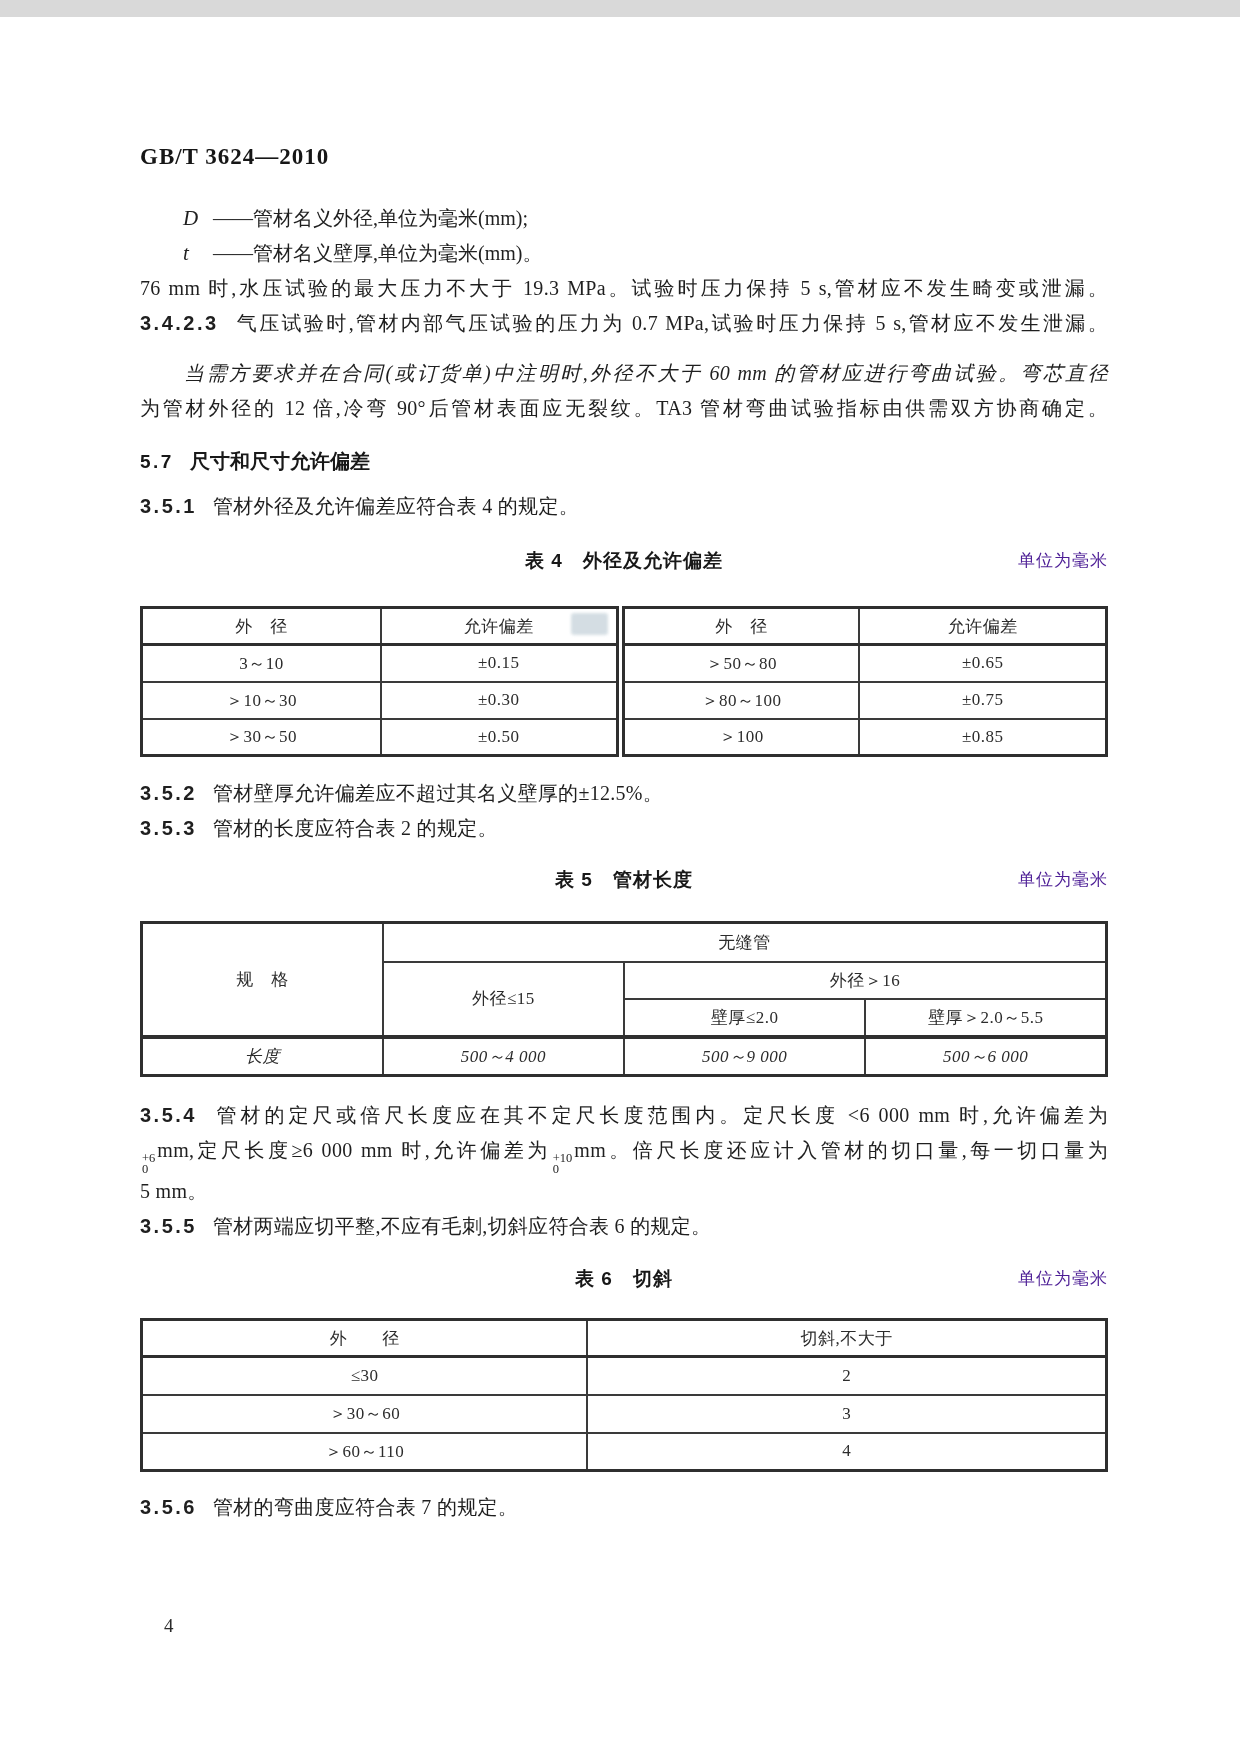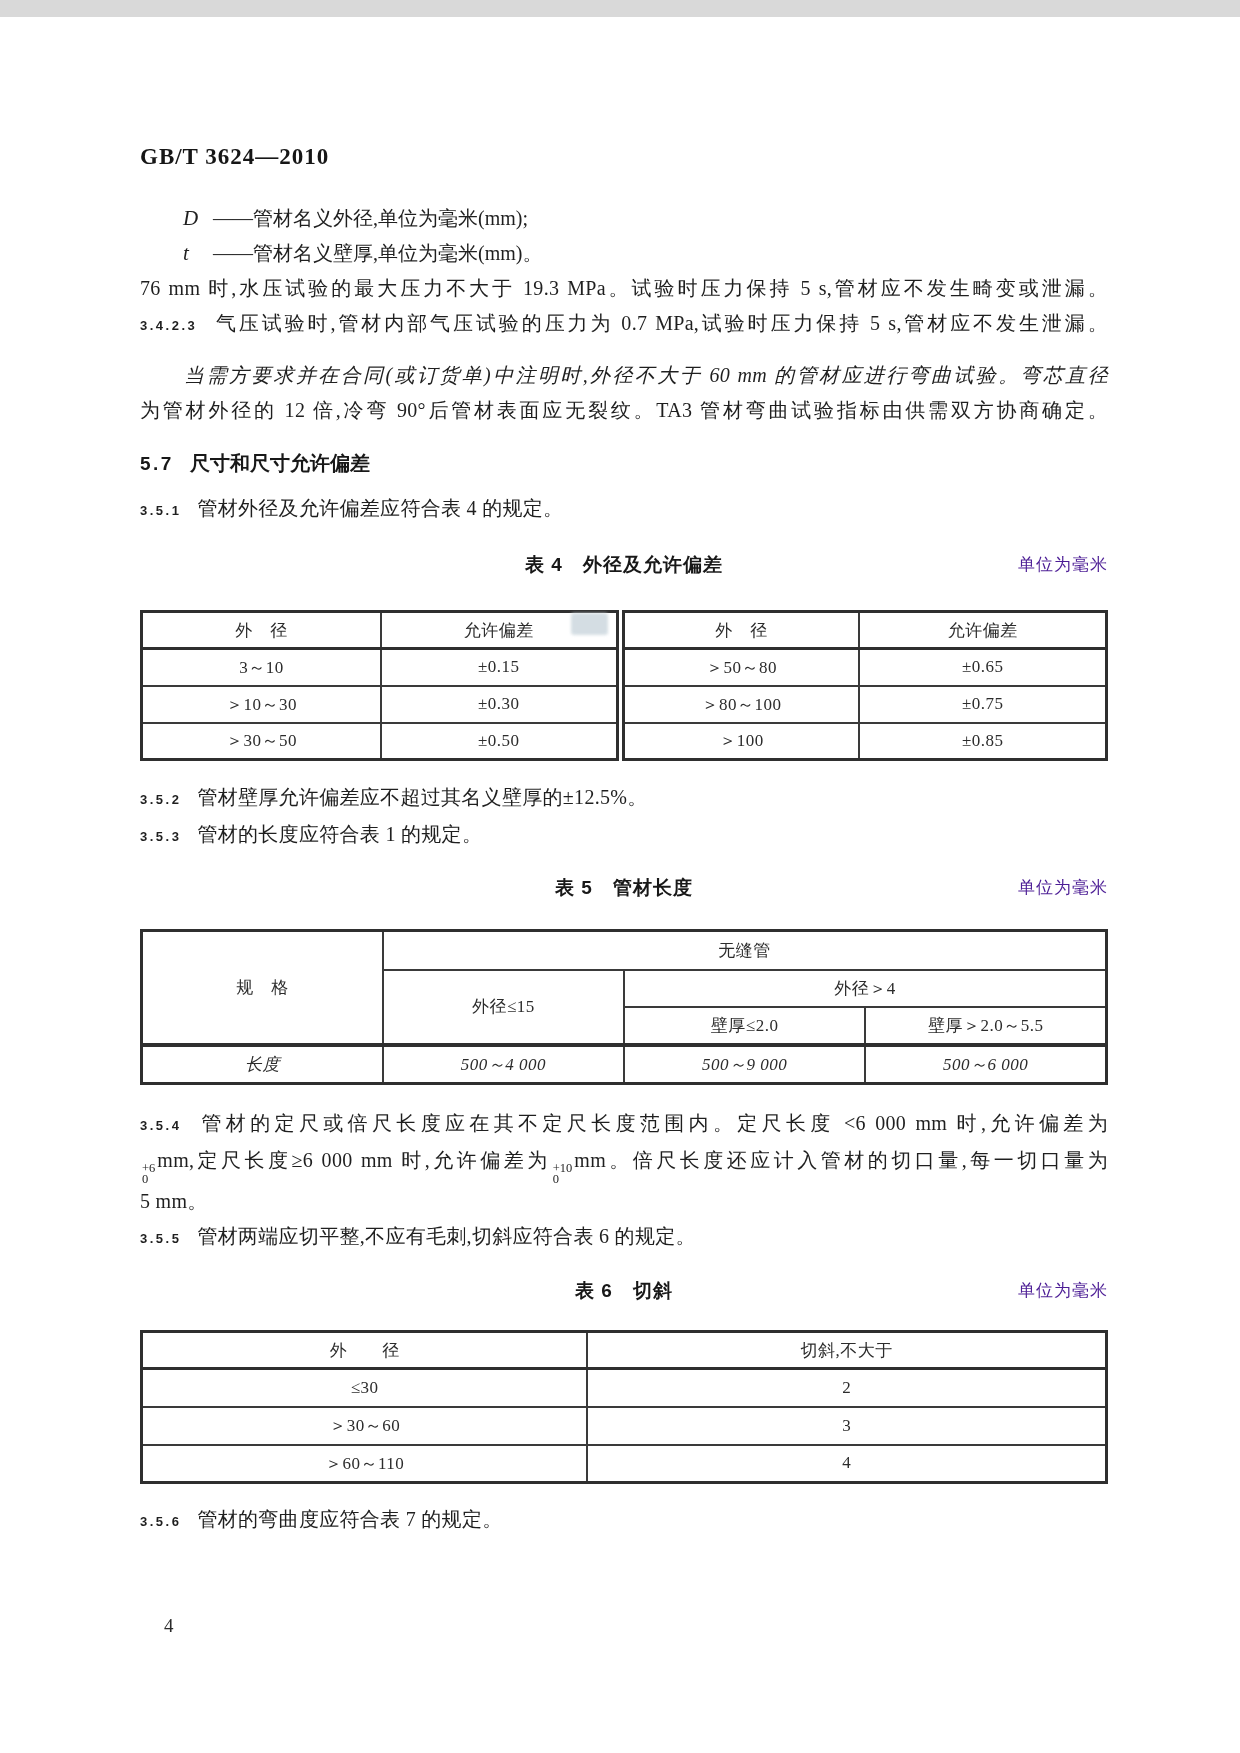--- a/index.html
+++ b/index.html
@@ -13,21 +13,21 @@
     padding-top:126px;font-family:"Liberation Serif","DejaVu Serif",serif;
     font-weight:bold;font-size:23px;line-height:28px;letter-spacing:1px;color:#161616;
   }
   .bodyline{font-size:20px;line-height:35px;letter-spacing:0.3px;}
   .jlast{text-align:justify;text-align-last:justify;}
   .ind{text-indent:44px;}
   .defline{padding-left:43px;font-size:20px;line-height:35px;}
   .sym{font-style:italic;display:inline-block;width:30px;font-size:21px;}
   .cnum{
     font-family:"Liberation Sans","DejaVu Sans",sans-serif;font-weight:bold;
-    font-size:13px;letter-spacing:2.5px;margin-right:16px;
+    font-size:20px;letter-spacing:2.5px;margin-right:16px;
   }
   .heading{
     font-family:"Liberation Sans","DejaVu Sans",sans-serif;font-weight:bold;
     font-size:20px;line-height:35px;color:#181818;
   }
   .heading .cnum{font-size:19px;}
   .capRow{position:relative;text-align:center;font-size:19px;line-height:35px;}
   .capRow .cap{font-family:"Liberation Sans","DejaVu Sans",sans-serif;font-weight:bold;letter-spacing:1px;color:#181818;}
   .capRow .unit{position:absolute;right:0;top:0;font-size:17px;font-weight:normal;
     font-family:"Liberation Serif","DejaVu Serif",serif;color:#4c1d95;letter-spacing:1px;}
@@ -131,21 +131,21 @@
         <td class="dbl">＞100</td>
         <td>±0.85</td>
       </tr>
     </tbody>
       </table>
 
     <div class="bodyline mt19">
       <span class="cnum">3.5.2</span><span>管材壁厚允许偏差应不超过其名义壁厚的±12.5%。</span>
     </div>
     <div class="bodyline">
-      <span class="cnum">3.5.3</span><span>管材的长度应符合表 1 的规定。</span>
+      <span class="cnum">3.5.3</span><span>管材的长度应符合表 2 的规定。</span>
     </div>
 
     <div class="capRow mt16">
       <span class="cap">表 5　管材长度</span>
       <span class="unit">单位为毫米</span>
     </div>
 
     <table class="gbtable t5 mt24">
       <colgroup>
           <col style="width:25%">
@@ -153,21 +153,21 @@
           <col style="width:25%">
           <col>
         </colgroup>
       <tbody>
           <tr class="r1">
         <th rowspan="3">规　格</th>
         <th colspan="3">无缝管</th>
       </tr>
       <tr class="r2">
         <th rowspan="2">外径≤15</th>
-        <th colspan="2">外径＞4</th>
+        <th colspan="2">外径＞16</th>
       </tr>
       <tr class="r3">
         <th>壁厚≤2.0</th>
         <th>壁厚＞2.0～5.5</th>
       </tr>
       <tr class="vrow">
         <td>长度</td>
         <td>500～4 000</td>
         <td>500～9 000</td>
         <td>500～6 000</td>

